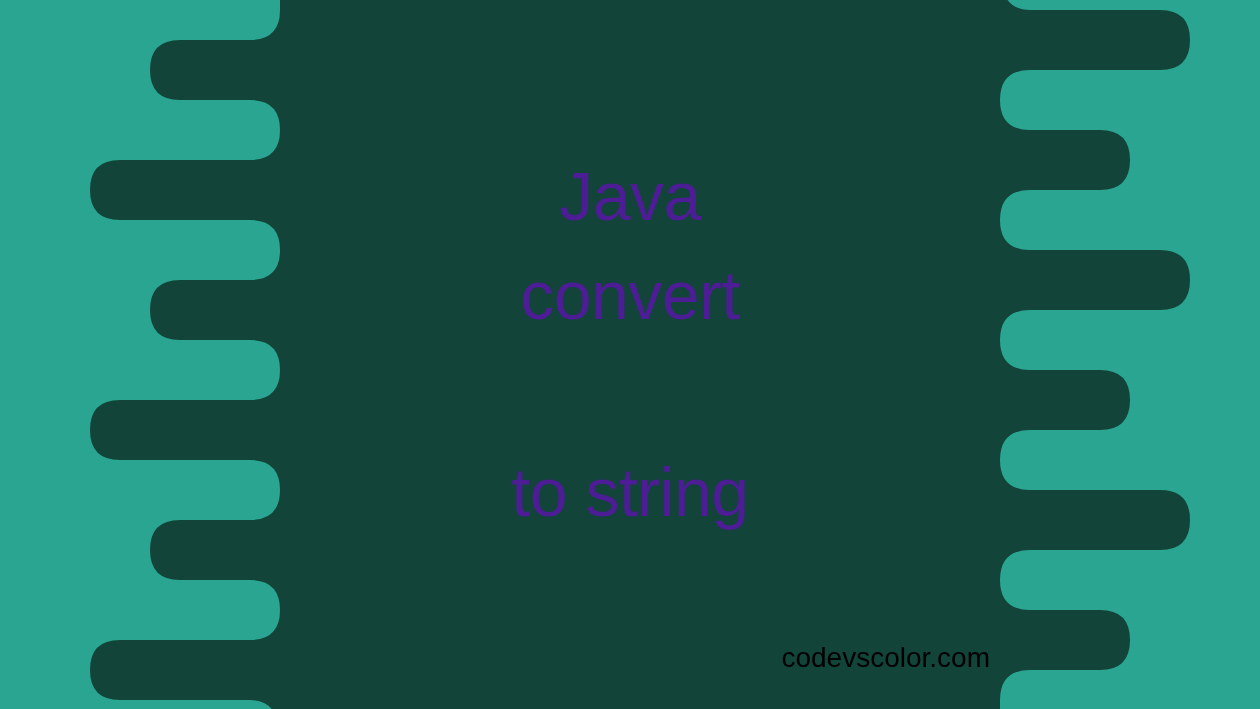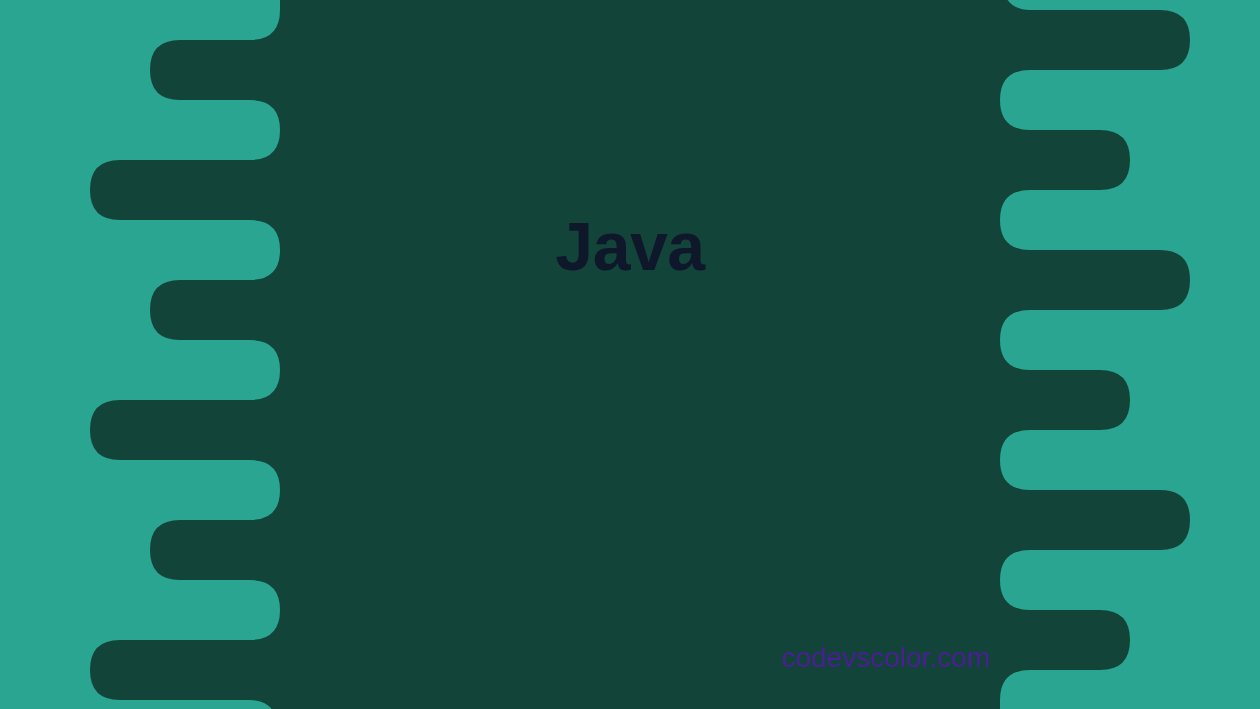--- a/index.html
+++ b/index.html
@@ -28,33 +28,33 @@
       left: 0;
       width: 1260px;
       height: 709px;
       display: flex;
       flex-direction: column;
       align-items: center;
       justify-content: center;
       z-index: 10;
     }
     .title {
-      color: #0f172a;
+      color: #4c1d95;
       font-size: 68px;
-      font-weight: 700;
+      font-weight: 400;
       text-align: center;
       line-height: 1.45;
       letter-spacing: -0.5px;
       margin-top: -20px;
     }
     .watermark {
       position: absolute;
       bottom: 35px;
       right: 270px;
-      color: #4c1d95;
+      color: #000000;
       font-size: 28px;
       font-weight: 400;
       z-index: 10;
     }
   </style>
 </head>
 <body>
 
 <svg class="blob-svg" viewBox="0 0 1260 709">
 
@@ -135,18 +135,19 @@
     Q 1190 10 1160 10
     L 1030 10
     Q 1000 10 1000 -30
     Z
   "></path>
 </svg>
 
 <div class="content">
   <div class="title">
     <span>Java</span><br>
+    <span>convert</span><br>
     <br>
-    <br>
+    <span>to string</span>
   </div>
 </div>
 
 <div class="watermark">codevscolor.com</div>
 
 </body></html>

